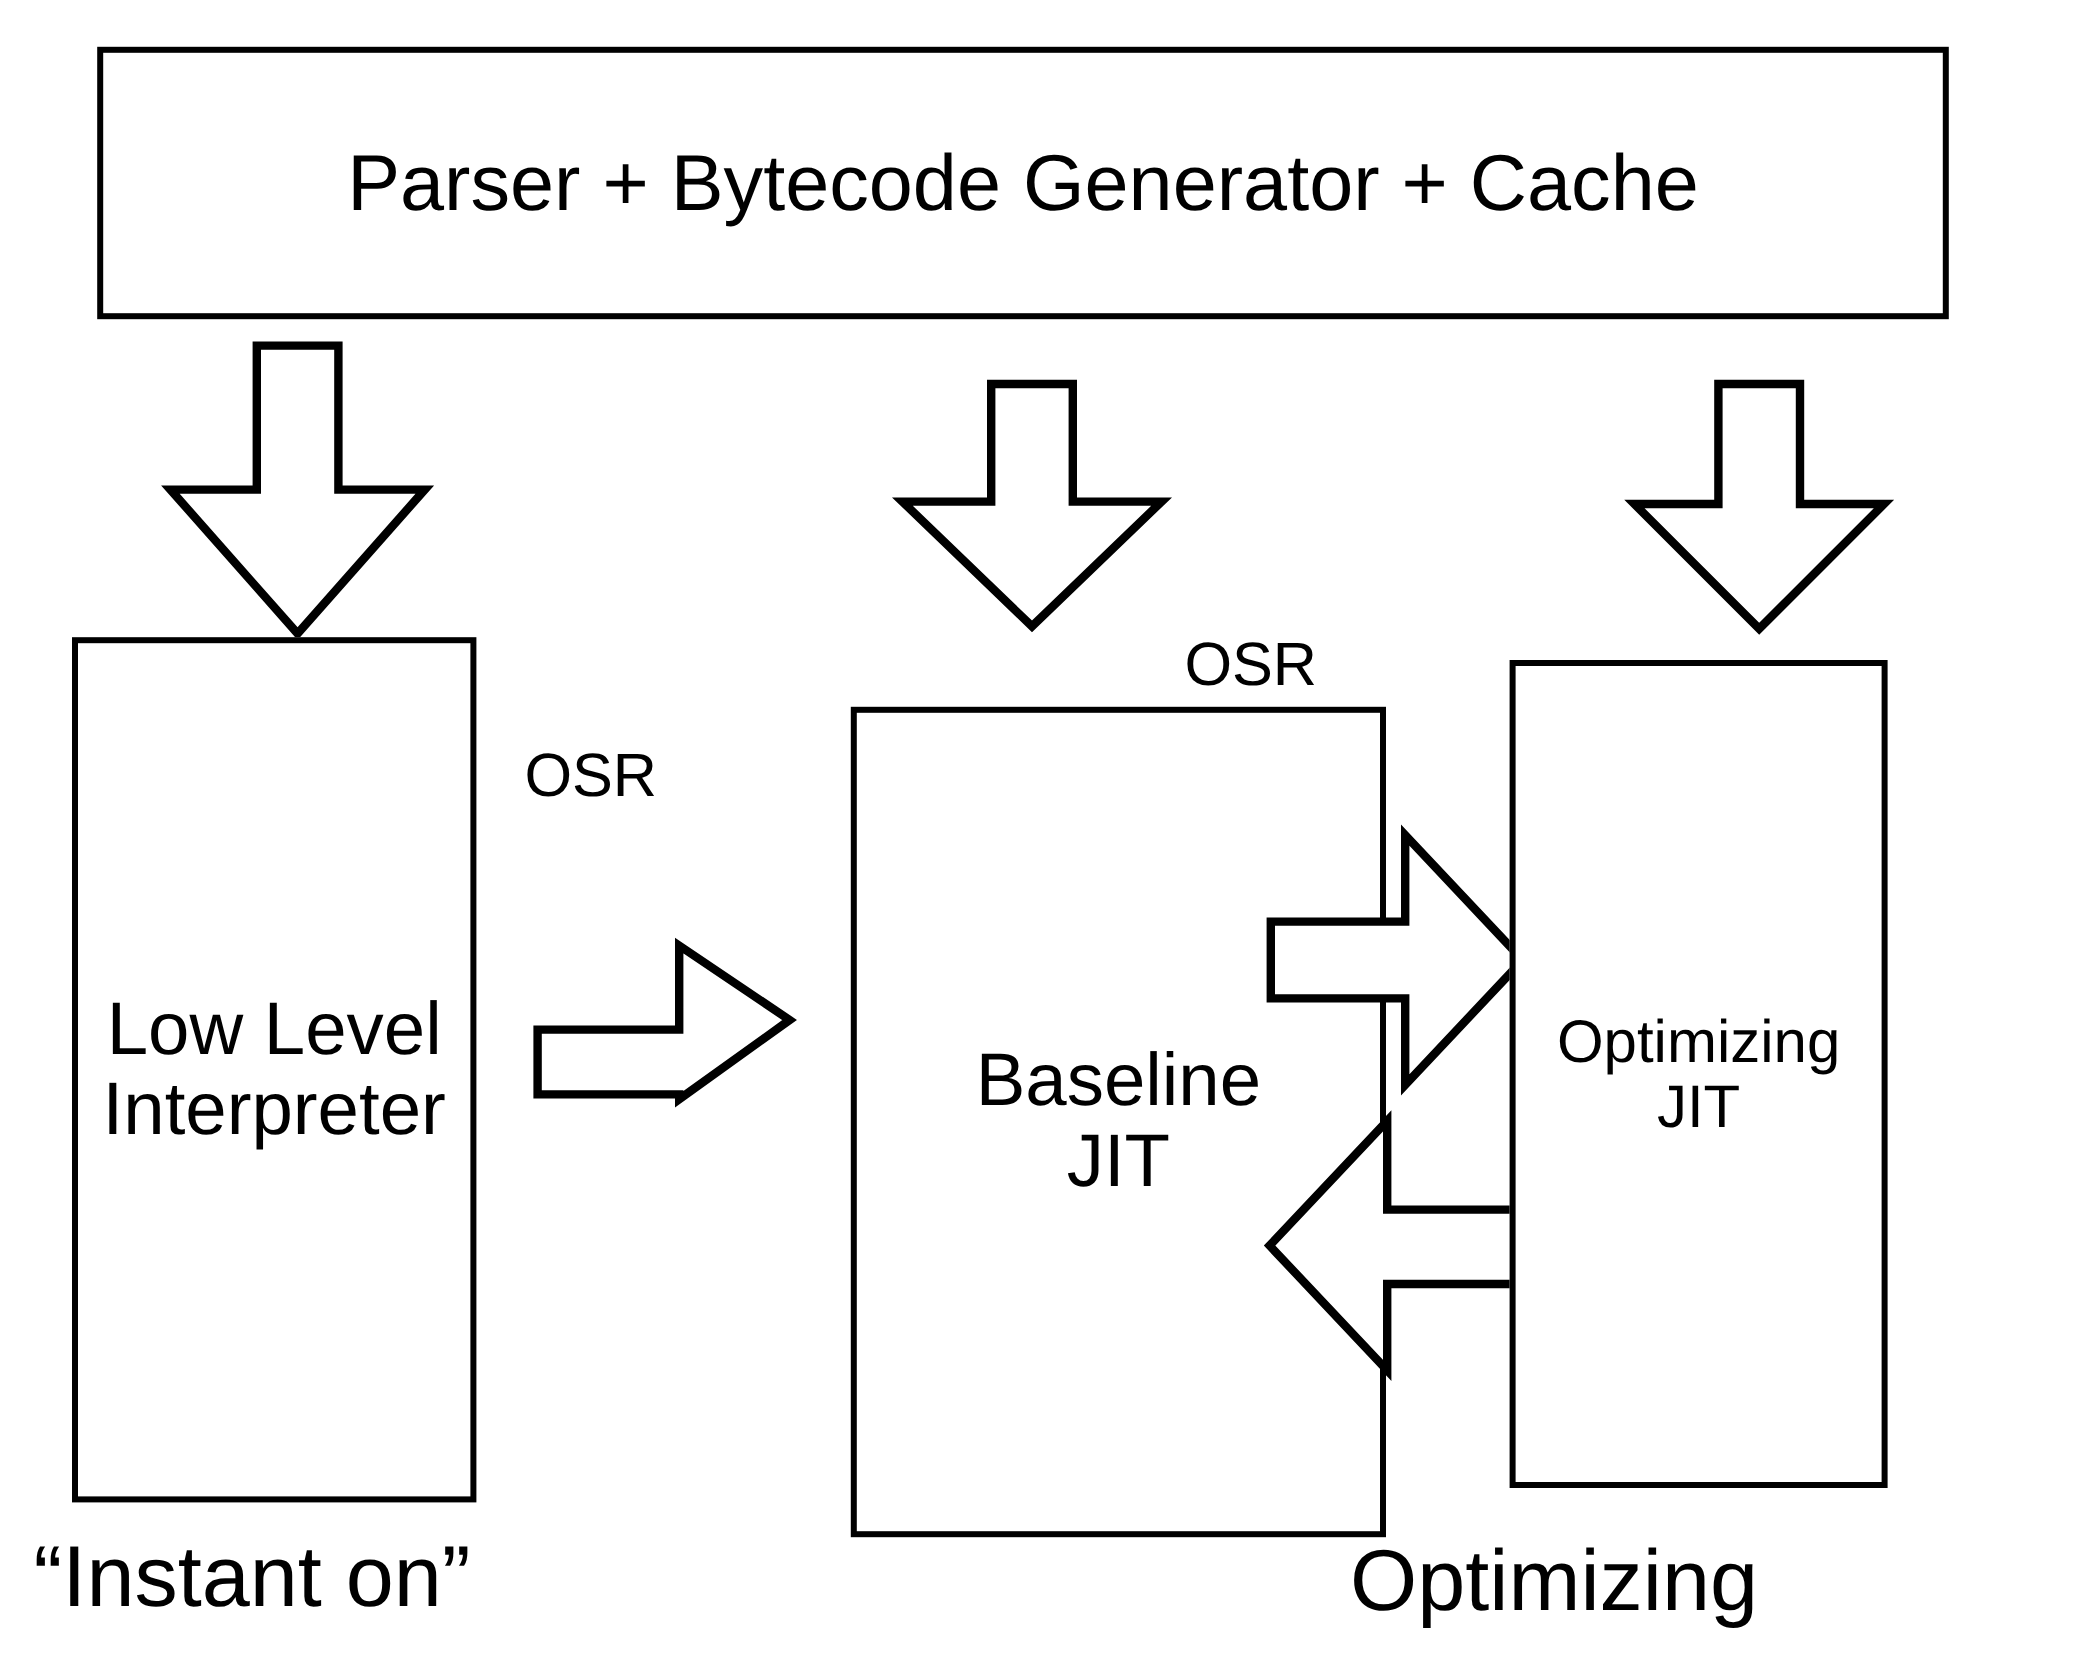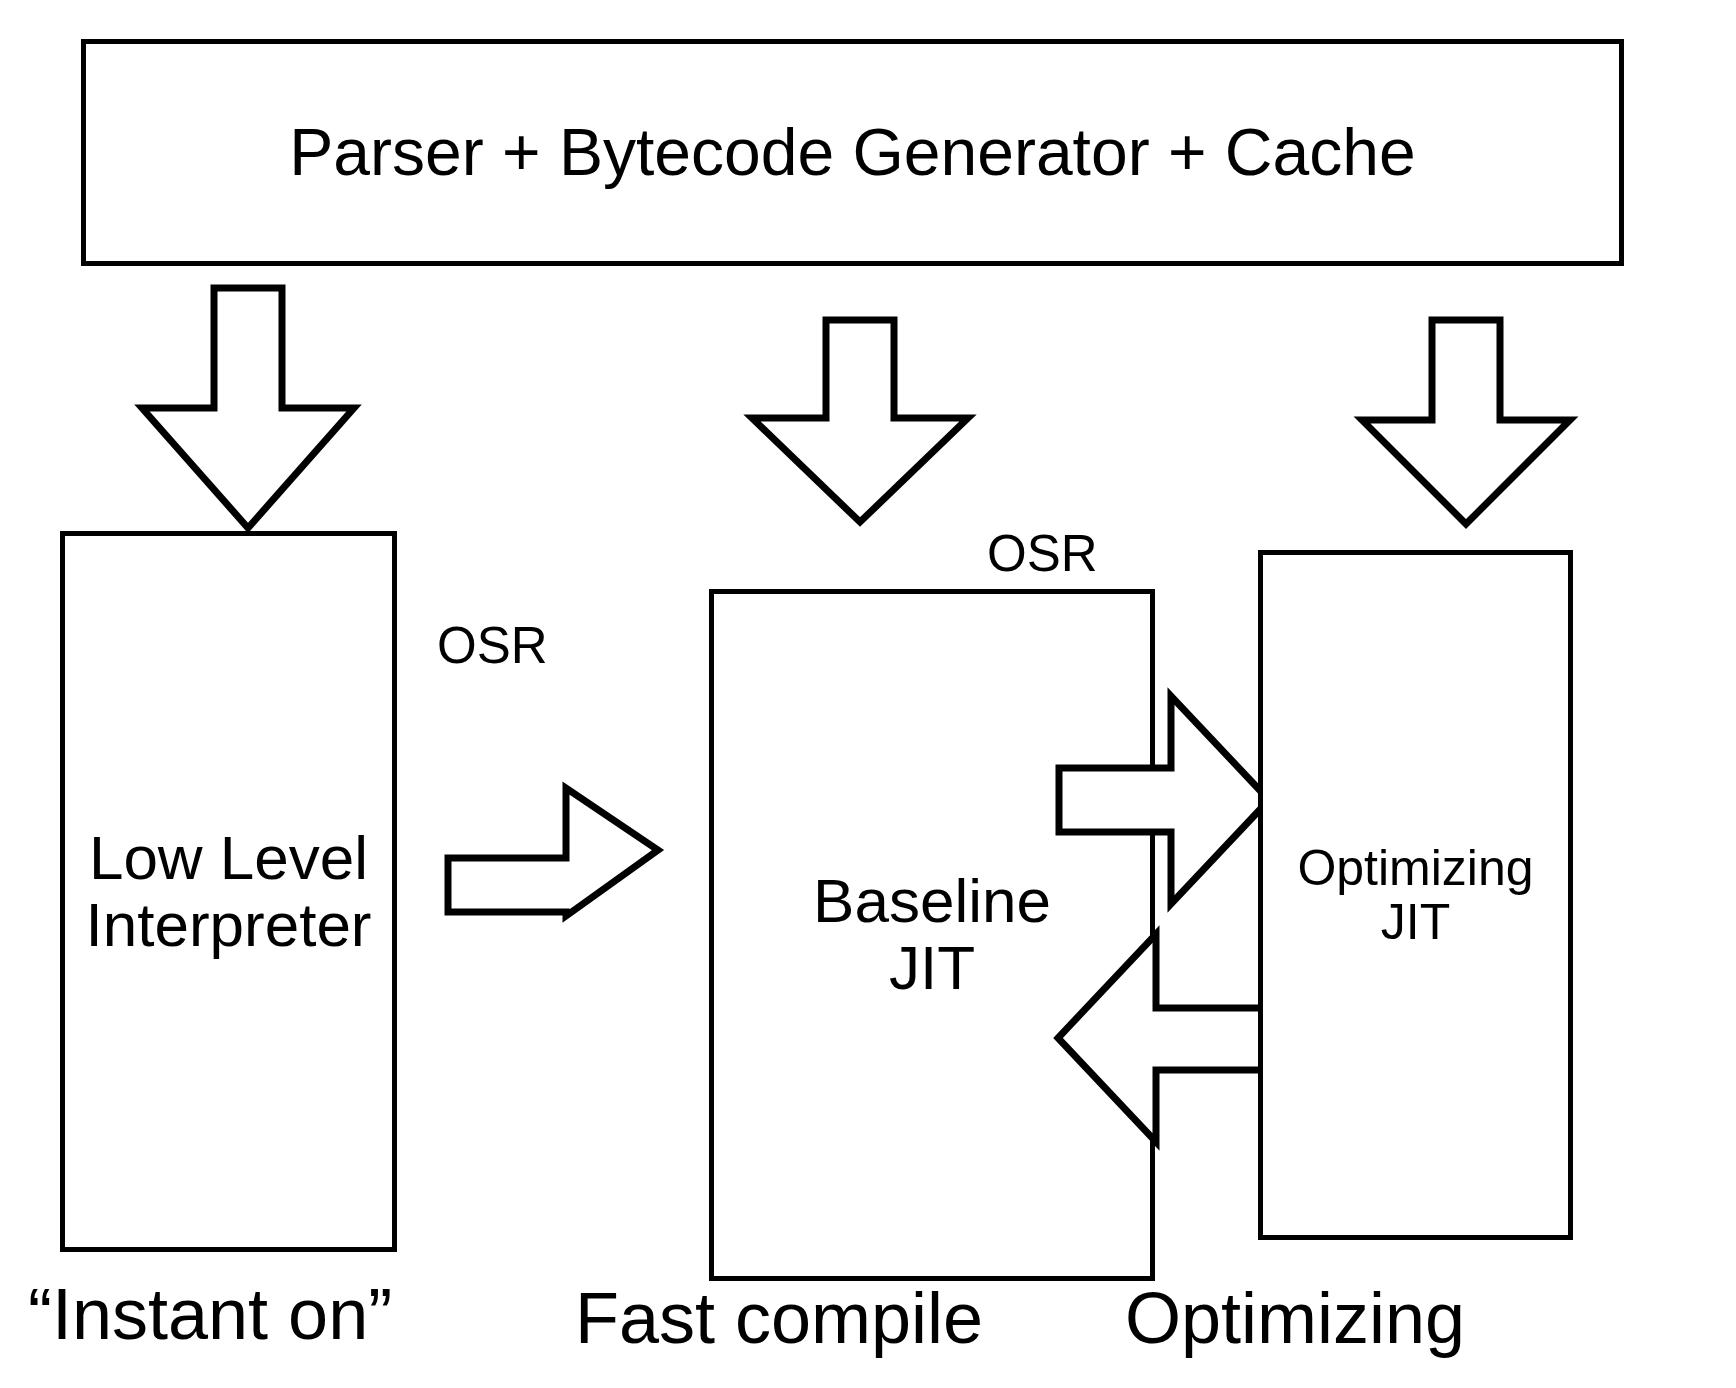--- a/index.html
+++ b/index.html
@@ -136,16 +136,15 @@
   <svg class="arrow-svg" style="left:1050px; top:930px;" width="222" height="216" viewBox="0 0 222 216">
     <polygon class="arrow-shape" points="218,78 106,78 106,4 8,108 106,212 106,140 218,140"></polygon>
   </svg>
 
   <div class="box" id="box-optimizing">
     <span class="box-text">Optimizing
 JIT</span>
   </div>
 
   <div class="bottom-label" id="label-instant">“Instant on”</div>
-  <div class="bottom-label" id="label-fast">Fast compile</div>
   <div class="bottom-label" id="label-through">Optimizing</div>
 
 </div>
 
 </body></html>

